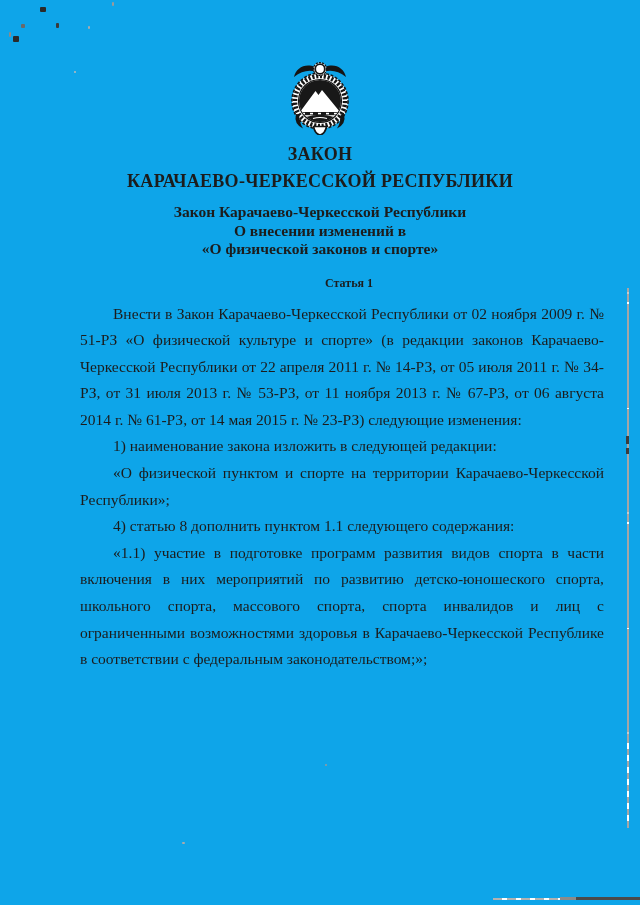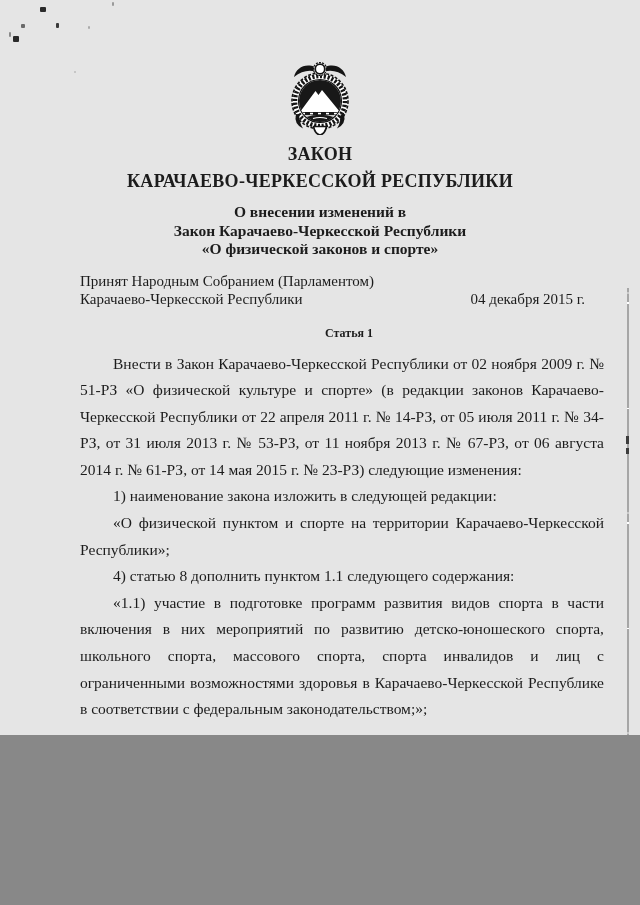--- a/index.html
+++ b/index.html
@@ -1,21 +1,21 @@
 <!DOCTYPE html>
 <html><head>
 <meta charset="utf-8">
 <style>
   html, body { margin: 0; padding: 0; background: #888; }
   .page {
     position: relative;
     width: 640px;
-    height: 735px;
+    height: 905px;
     margin: 0 auto;
-    background: #e5e5e5;
+    background: #0ea5e9;
     overflow: hidden;
     font-family: "Liberation Serif", "DejaVu Serif", serif;
     color: #1c1c1c;
   }
   .emblem {
     width: 62px;
     height: 74px;
     margin: 61px auto 0 auto;
   }
   .law-title {
@@ -145,32 +145,25 @@
       <path d="M24.5 65.5 h13 q-1.5 7.5 -6.5 8.5 q-5 -1 -6.5 -8.5 Z" fill="#ffffff" stroke="#151515" stroke-width="1.6"></path>
     </svg>
   </div>
 
   <div class="law-title">
     <div class="t1">ЗАКОН</div>
     <div class="t2">КАРАЧАЕВО-ЧЕРКЕССКОЙ РЕСПУБЛИКИ</div>
   </div>
 
   <div class="law-subtitle">
+    <div>Закон Карачаево-Черкесской Республики</div>
     <div>О внесении изменений в</div>
-    <div>Закон Карачаево-Черкесской Республики</div>
     <div>«О физической законов и спорте»</div>
   </div>
 
-  <div class="adoption">
-    <div>
-      <div>Принят Народным Собранием (Парламентом)</div>
-      <div>Карачаево-Черкесской Республики</div>
-    </div>
-    <div>04 декабря 2015 г.</div>
-  </div>
 
   <div class="article-heading">Статья 1</div>
 
   <div class="body-text">
     <p>Внести в Закон Карачаево-Черкесской Республики от 02 ноября 2009 г. № 51-РЗ «О физической культуре и спорте» (в редакции законов Карачаево-Черкесской Республики от 22 апреля 2011 г. № 14-РЗ, от 05 июля 2011 г. № 34-РЗ, от 31 июля 2013 г. № 53-РЗ, от 11 ноября 2013 г. № 67-РЗ, от 06 августа 2014 г. № 61-РЗ, от 14 мая 2015 г. № 23-РЗ) следующие изменения:</p>
     <p>1) наименование закона изложить в следующей редакции:</p>
     <p>«О физической пунктом и спорте на территории Карачаево-Черкесской Республики»;</p>
     <p>4) статью 8 дополнить пунктом 1.1 следующего содержания:</p>
     <p>«1.1) участие в подготовке программ развития видов спорта в части включения в них мероприятий по развитию детско-юношеского спорта, школьного спорта, массового спорта, спорта инвалидов и лиц с ограниченными возможностями здоровья в Карачаево-Черкесской Республике в соответствии с федеральным законодательством;»;</p>
   </div>

